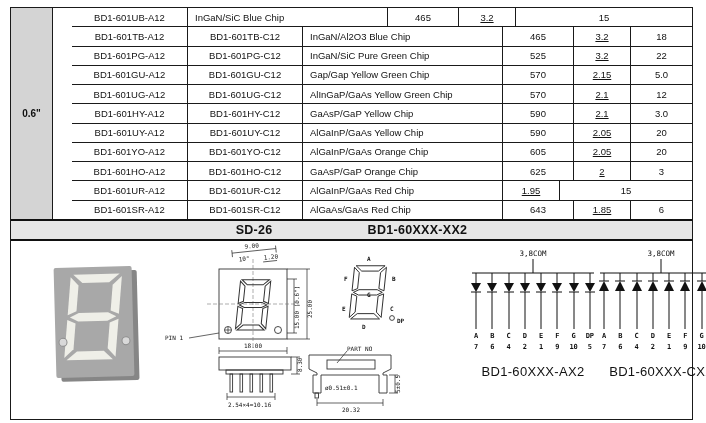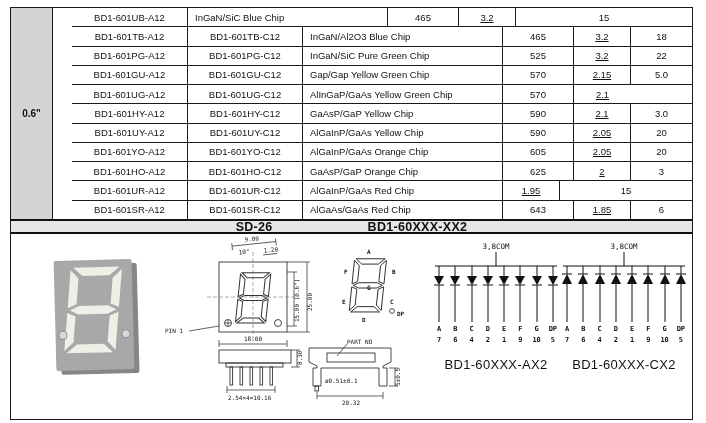--- a/index.html
+++ b/index.html
@@ -20,21 +20,21 @@
      font-size:9.5px;box-sizing:border-box;white-space:nowrap;overflow:hidden;}
   .c:last-child{border-right:none;}
   .c-pa{width:116px;justify-content:center;}
   .c-pc{width:115px;justify-content:center;}
   .c-chip{width:200px;padding-left:7px;}
   .c-wl{width:71px;justify-content:center;}
   .c-vf{width:57px;justify-content:center;text-decoration:underline;}
   .c-iv{flex:1;justify-content:center;}
 
   
-  .strip{height:15px;background:#e6e6e6;border-top:2px solid #111;border-bottom:2px solid #111;
+  .strip{height:22px;background:#e6e6e6;border-top:2px solid #111;border-bottom:2px solid #111;
          box-sizing:border-box;display:flex;align-items:center;justify-content:center;gap:95px;
          font-weight:bold;font-size:12.5px;letter-spacing:.3px;}
 
   
   .diagrams{position:relative;height:177px;background:#fff;}
 
   
   .photo{position:absolute;left:44px;top:26px;width:78px;height:110px;background:#a8a8a8;
          border-radius:2px;box-shadow:5px 4px 0 #868686;transform:rotate(-1.5deg);}
   .photo .hole{position:absolute;width:9px;height:9px;border-radius:50%;
@@ -44,21 +44,21 @@
   .photo svg{position:absolute;left:0;top:0;}
 
   
   .drawings{position:absolute;left:140px;top:0;}
   .drawings text{font-family:"DejaVu Sans Mono", monospace;font-size:6px;fill:#111;}
   .dim{stroke:#222;stroke-width:.7;fill:none;}
   .thin{stroke:#333;stroke-width:.9;fill:none;}
   .dash{stroke:#777;stroke-width:.6;fill:none;stroke-dasharray:4 2;}
 
   
-  .circuit{position:absolute;top:8px;width:130px;display:flex;flex-direction:column;align-items:stretch;}
+  .circuit{position:absolute;top:8px;width:130px;display:flex;flex-direction:column;align-items:stretch;margin-left:37px;}
   .circuit-a{left:420px;} .circuit-c{left:548px;}
   .com{text-align:center;font-size:7.5px;font-family:"DejaVu Sans Mono", monospace;height:10px;}
   .sigrow{display:flex;height:11px;}
   .sig{flex:1;text-align:center;font-size:7px;font-weight:bold;
        font-family:"DejaVu Sans Mono", monospace;line-height:11px;}
   .caption{text-align:center;font-size:13px;margin-top:11px;letter-spacing:.3px;}
   .diodes{display:block;}
   .wire{stroke:#111;stroke-width:1;fill:none;}
   .tri{fill:#111;stroke:none;}
 </style>
@@ -116,20 +116,21 @@
           <div class="c c-wl">570</div>
           <div class="c c-vf">2.15</div>
           <div class="c c-iv">5.0</div>
         </div>
           <div class="row">
           <div class="c c-pa">BD1-601UG-A12</div>
           <div class="c c-pc">BD1-601UG-C12</div>
           <div class="c c-chip">AlInGaP/GaAs Yellow Green Chip</div>
           <div class="c c-wl">570</div>
           <div class="c c-vf">2.1</div>
+          <div class="c c-iv">12</div>
         </div>
           <div class="row">
           <div class="c c-pa">BD1-601HY-A12</div>
           <div class="c c-pc">BD1-601HY-C12</div>
           <div class="c c-chip">GaAsP/GaP Yellow Chip</div>
           <div class="c c-wl">590</div>
           <div class="c c-vf">2.1</div>
           <div class="c c-iv">3.0</div>
         </div>
           <div class="row">

